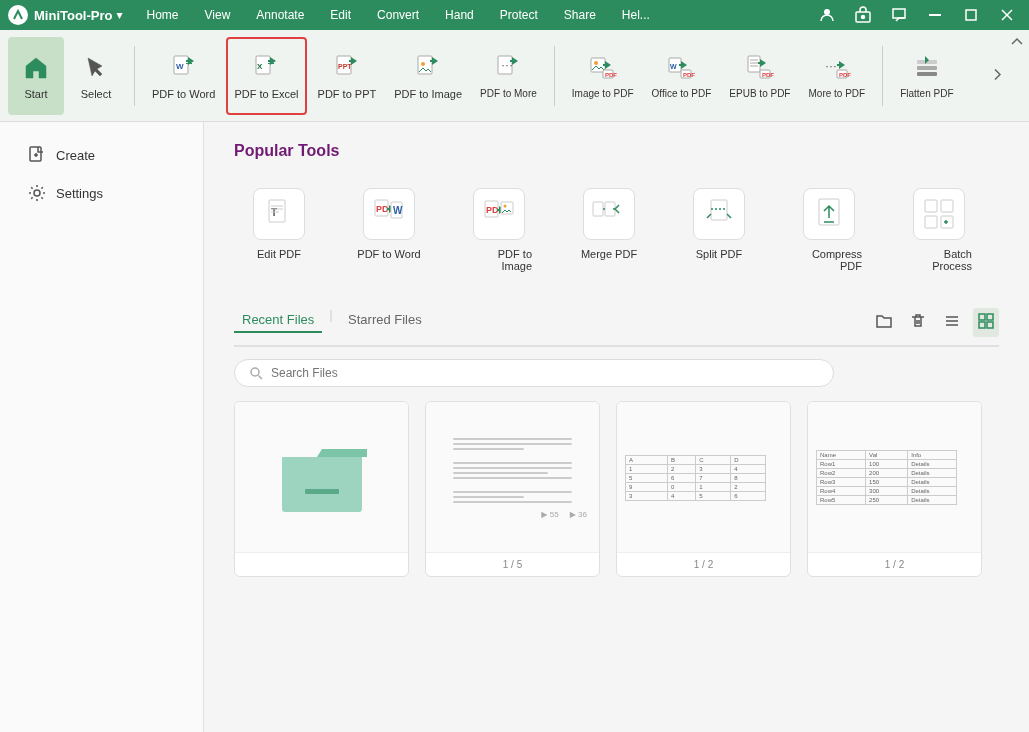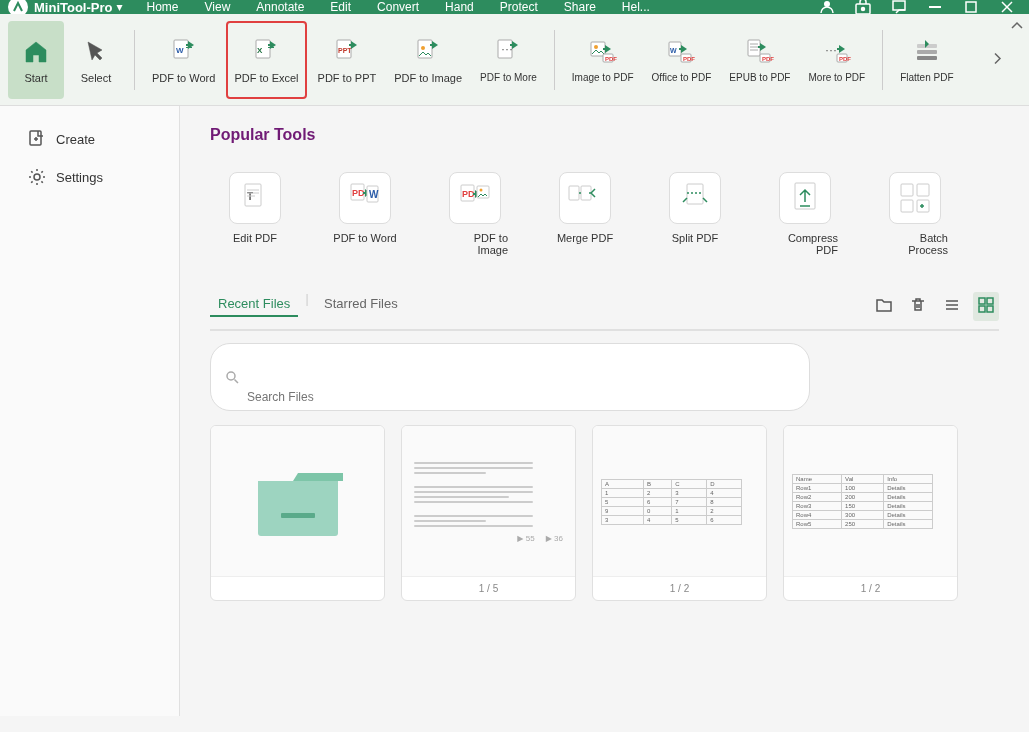--- a/index.html
+++ b/index.html
@@ -4,21 +4,21 @@
   <style>
     * { margin: 0; padding: 0; box-sizing: border-box; }
     body { font-family: 'Segoe UI', Arial, sans-serif; font-size: 12px; background: #f5f5f5; width: 1029px; height: 732px; overflow: hidden; }
 
     
     .title-bar {
       background: #2d8c5e;
       color: white;
       display: flex;
       align-items: center;
-      height: 14px;
+      height: 30px;
       padding: 0 8px;
     }
     .title-bar-logo {
       width: 20px; height: 20px;
       background: white;
       border-radius: 50%;
       display: flex; align-items: center; justify-content: center;
       margin-right: 6px;
       flex-shrink: 0;
     }
@@ -94,21 +94,21 @@
 
     
     .tb-icon { width: 32px; height: 32px; }
 
     
     .main-area {
       display: flex;
       height: calc(732px - 30px - 92px);
     }
     .sidebar {
-      width: 180px;
+      width: 204px;
       background: #fafafa;
       border-right: 1px solid #e0e0e0;
       padding: 16px 0;
       display: flex;
       flex-direction: column;
       gap: 4px;
     }
     .sidebar-item {
       display: flex; align-items: center;
       padding: 8px 20px;
@@ -213,21 +213,20 @@
       border: 1px solid #ddd;
       border-radius: 20px;
       padding: 6px 14px;
       margin-bottom: 14px;
       width: 100%;
       max-width: 600px;
     }
     .search-bar input {
       border: none; outline: none; font-size: 12px; flex: 1; color: #b91c1c;
       background: transparent;
-      margin-top: 40px;
     }
 
     
     .files-grid {
       display: flex;
       gap: 16px;
       flex-wrap: wrap;
     }
     .file-card {
       width: 175px;
@@ -652,21 +651,21 @@
             </svg>
           </div>
         </div>
         <div class="file-info">
           <span></span>
         </div>
       </div>
 
       <div class="file-card">
         <div class="file-preview">
-          <div class="file-preview-content" style="padding:12px; flex-direction:column; align-items:flex-start;">
+          <div class="file-preview-content" style="padding:12px; flex-direction:column; align-items:center;">
             <div class="pdf-lines">
               <div class="pdf-line long" style="background:#ccc; height:2px; margin:3px 0;"></div>
               <div class="pdf-line long" style="background:#ccc; height:2px; margin:3px 0;"></div>
               <div class="pdf-line short" style="background:#ccc; height:2px; margin:3px 0;"></div>
               <div style="height:6px;"></div>
               <div class="pdf-line long" style="background:#ccc; height:2px; margin:3px 0;"></div>
               <div class="pdf-line long" style="background:#ccc; height:2px; margin:3px 0;"></div>
               <div class="pdf-line medium" style="background:#ccc; height:2px; margin:3px 0;"></div>
               <div class="pdf-line long" style="background:#ccc; height:2px; margin:3px 0;"></div>
               <div style="height:6px;"></div>

